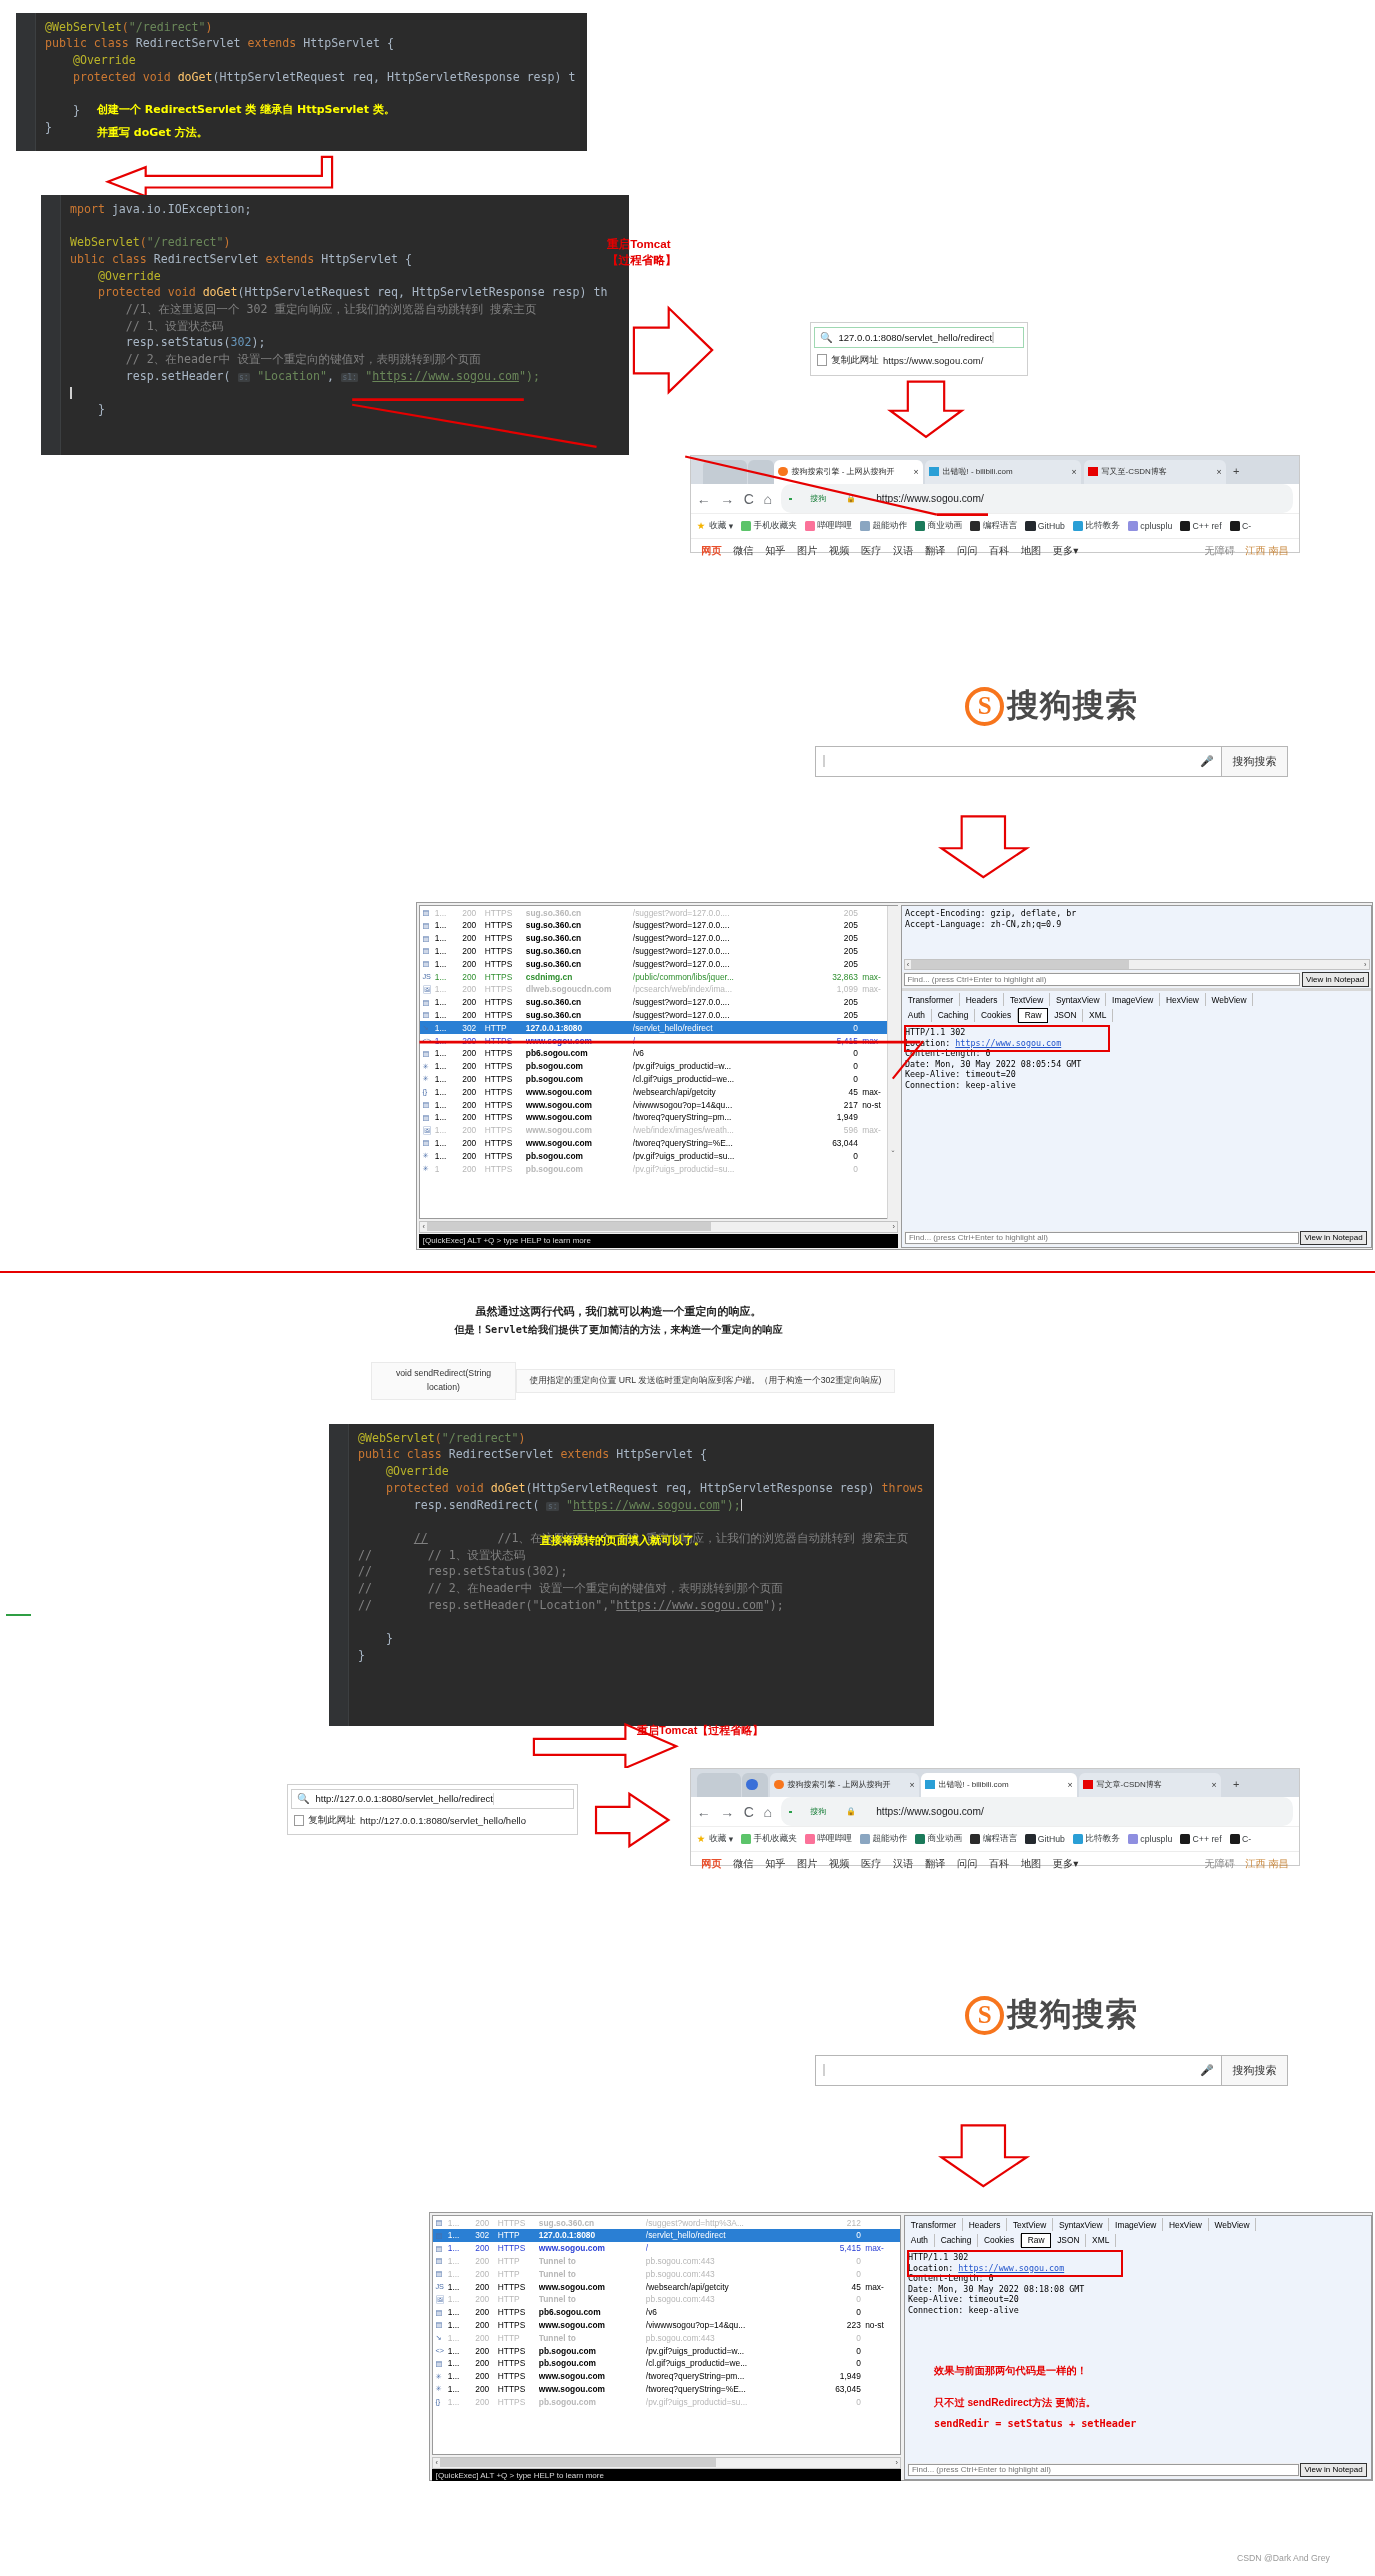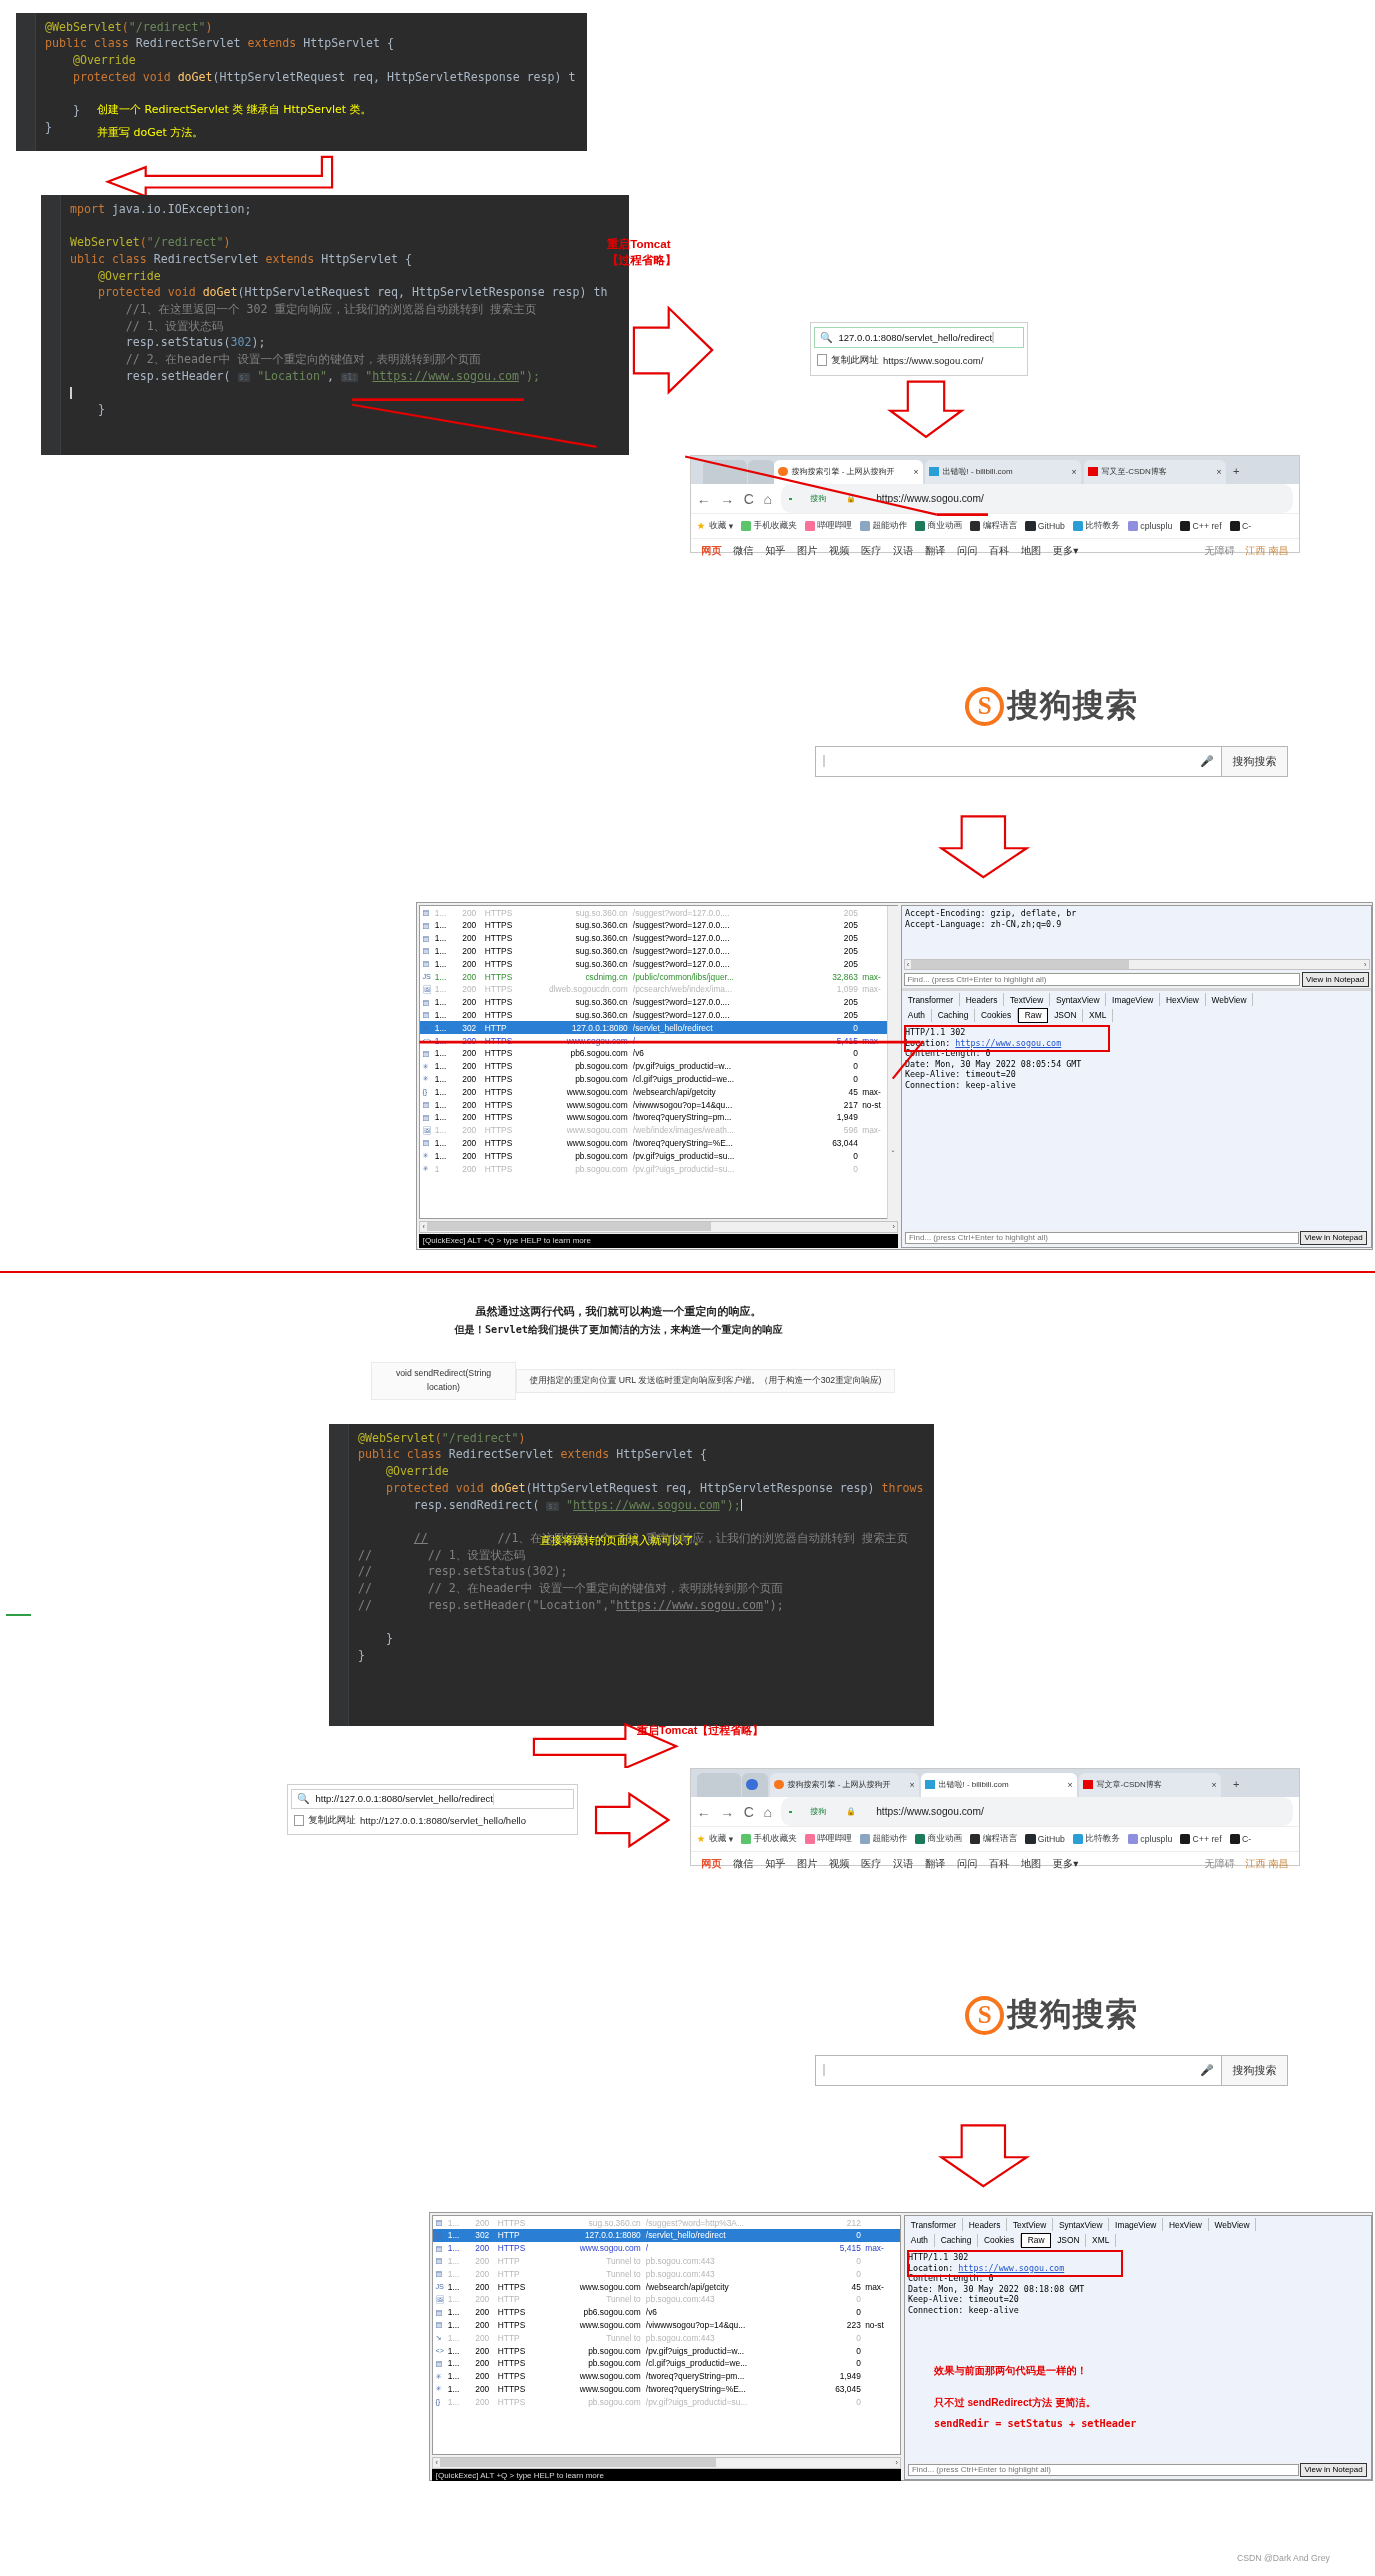--- a/index.html
+++ b/index.html
@@ -12,21 +12,21 @@
   .ln{height:16.7px;line-height:16.7px;white-space:pre;}
   .k{color:#cc7832;}   
   .an{color:#bbb529;}  
   .s{color:#6a8759;}   
   .cls{color:#a9b7c6;}
   .num{color:#6897bb;}
   .cm{color:#808080;}  
   .mth{color:#ffc66d;}
   .hint{color:#5f6b77;background:#3c3f41;font-size:8px;padding:0 1.5px;border-radius:1.5px;}
   .ul{text-decoration:underline;}
-  .yel{color:#ffff00;font-weight:normal;font-family:"DejaVu Sans",sans-serif;}
+  .yel{color:#ffff00;font-weight:bold;font-family:"DejaVu Sans",sans-serif;}
   .caretbar{display:inline-block;width:1.5px;height:11.6px;background:#d0d0d0;vertical-align:-2.2px;}
   
   .redtxt{color:#e60000;font-weight:bold;line-height:1.35;}
   
   .browser{background:#fff;border:0.7px solid #c9c9c9;box-sizing:border-box;}
   .tabstrip{background:#d6dce3;height:28px;position:relative;}
   .tab{position:absolute;top:3.6px;height:24px;background:#f1f3f4;border-radius:5.8px 5.8px 0 0;font-size:8.7px;color:#333;display:flex;align-items:center;padding:0 4.4px;box-sizing:border-box;}
   .tab.active{background:#fff;}
   .navbar{height:29px;display:flex;align-items:center;background:#fff;padding:0 5.8px;box-sizing:border-box;}
   .navico{font-size:14px;color:#5f6368;margin-right:9.5px;}
@@ -46,21 +46,21 @@
   .sgbtn{width:67px;border:0.7px solid #b6b6b6;background:#f7f7f7;display:flex;align-items:center;justify-content:center;font-size:11px;color:#333;box-sizing:border-box;}
   
   .fid{background:#f0f0f0;border:0.7px solid #9a9a9a;box-sizing:border-box;font-family:"Liberation Sans",sans-serif;}
   .sesslist{background:#fff;font-size:8.4px;color:#000;overflow:hidden;}
   .srow{display:flex;align-items:center;height:12.8px;padding-left:2.2px;box-sizing:border-box;}
   .srow>div{overflow:hidden;white-space:nowrap;text-overflow:ellipsis;}
   .c-ic{width:12.4px;flex:none;font-size:7.3px;color:#4b6ea8;}
   .c-id{width:19px;flex:none;}
   .c-st{width:31px;flex:none;text-align:center;}
   .c-pr{width:41px;flex:none;}
-  .c-hs{width:102px;flex:none;text-align:right;padding-right:5.1px;}
+  .c-hs{width:102px;flex:none;text-align:left;padding-right:5.1px;font-weight:bold;}
   .c-ur{flex:1;}
   .c-by{width:41px;flex:none;text-align:right;padding-right:4.4px;}
   .c-ca{width:35px;flex:none;}
   .srow.sel{background:#2a7fd4;color:#fff;}
   .srow.dim{color:#b7b7b7;}
   .srow.grn{color:#2f8f2f;}
   .srow.blu{color:#2a3fd4;}
   .qexec{background:#000;color:#d8d8d8;font-size:8px;padding:1.5px 3.6px;font-family:"Liberation Sans",sans-serif;}
   .insp{background:#eef3fb;}
   .tabrow{display:flex;font-size:8.4px;color:#000;align-items:center;}

